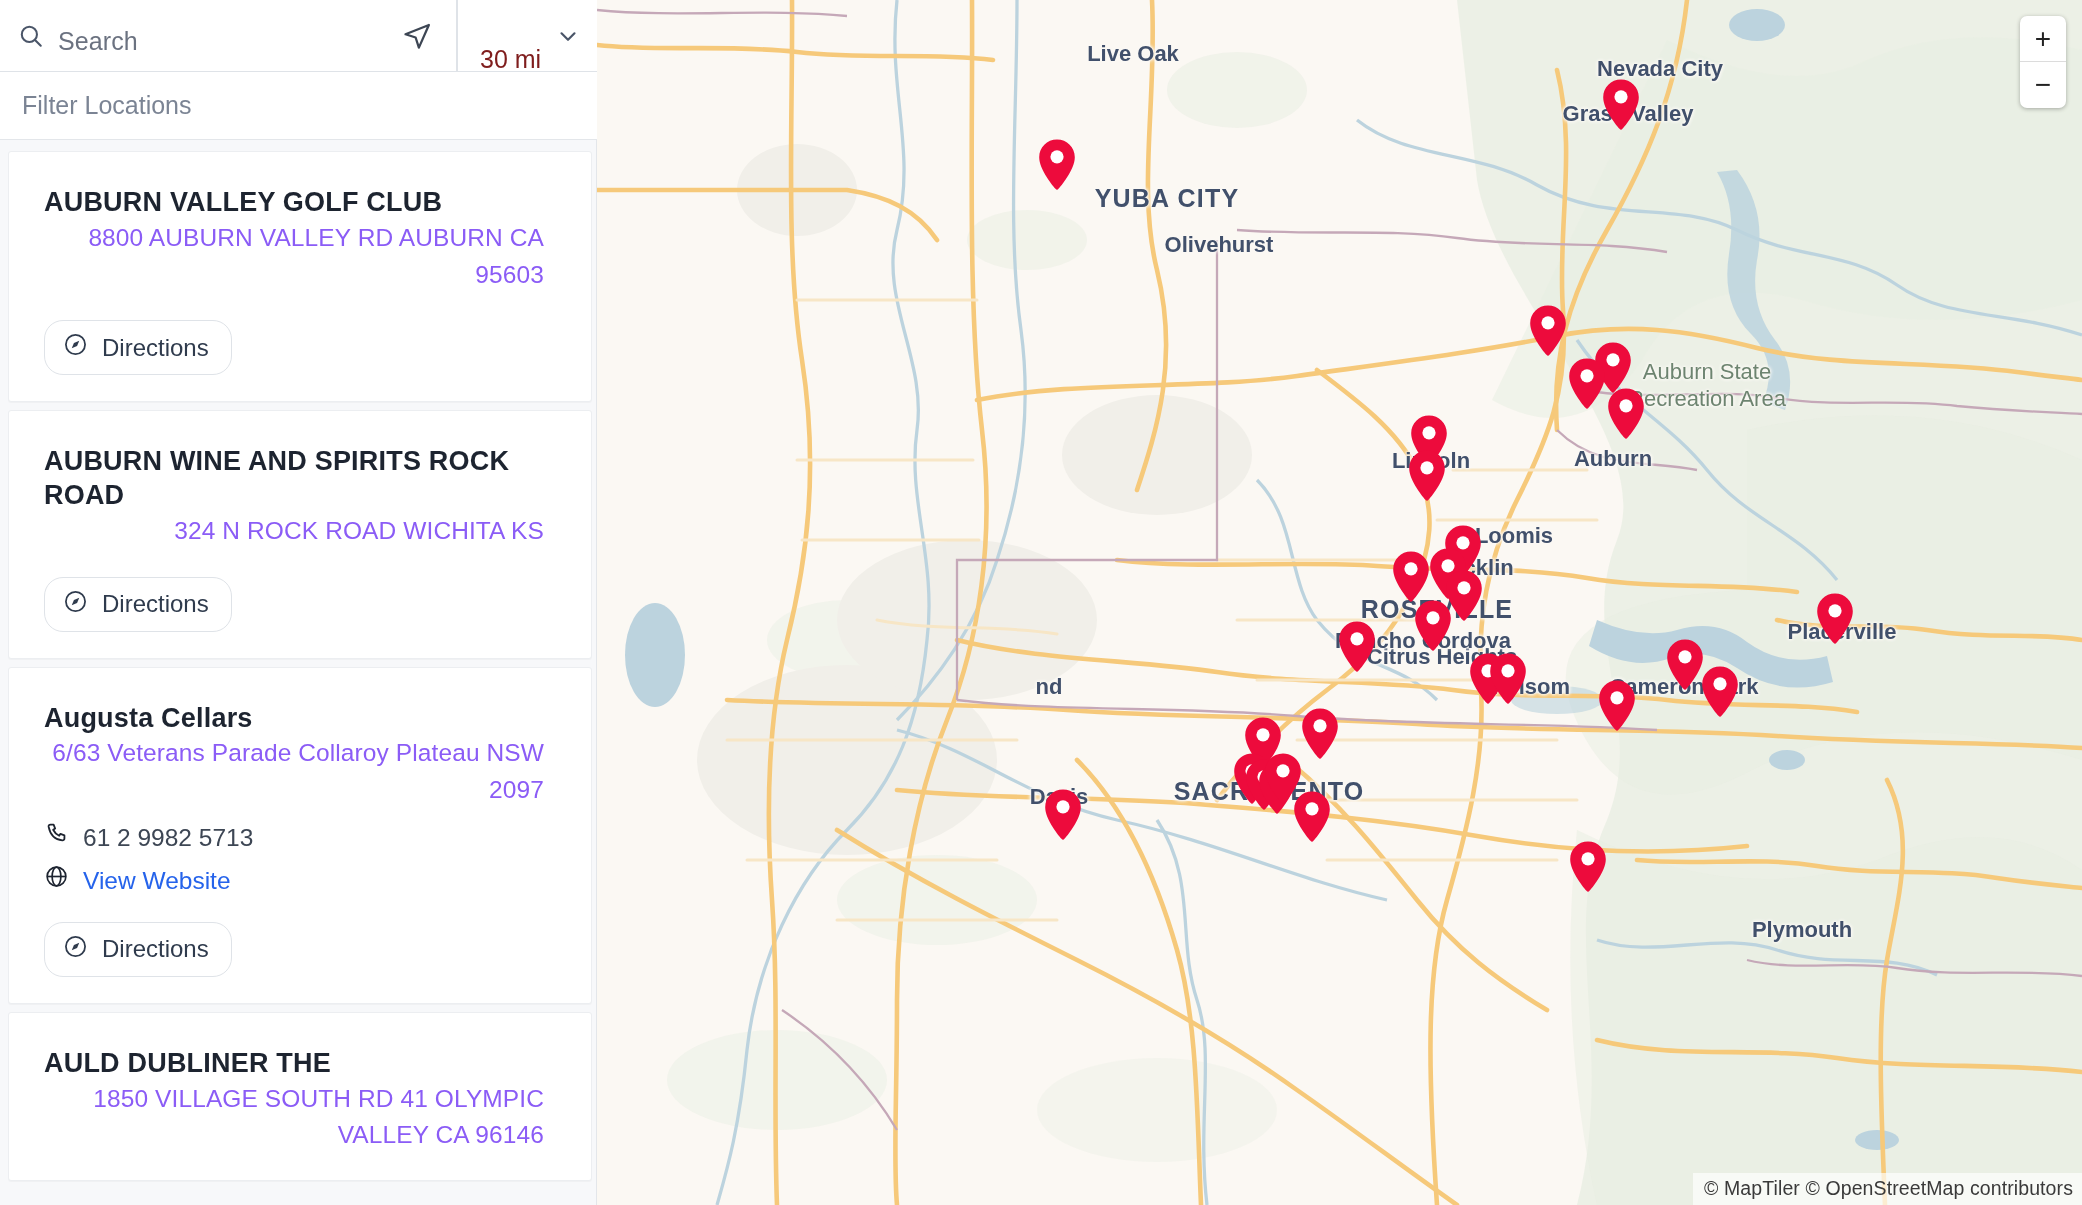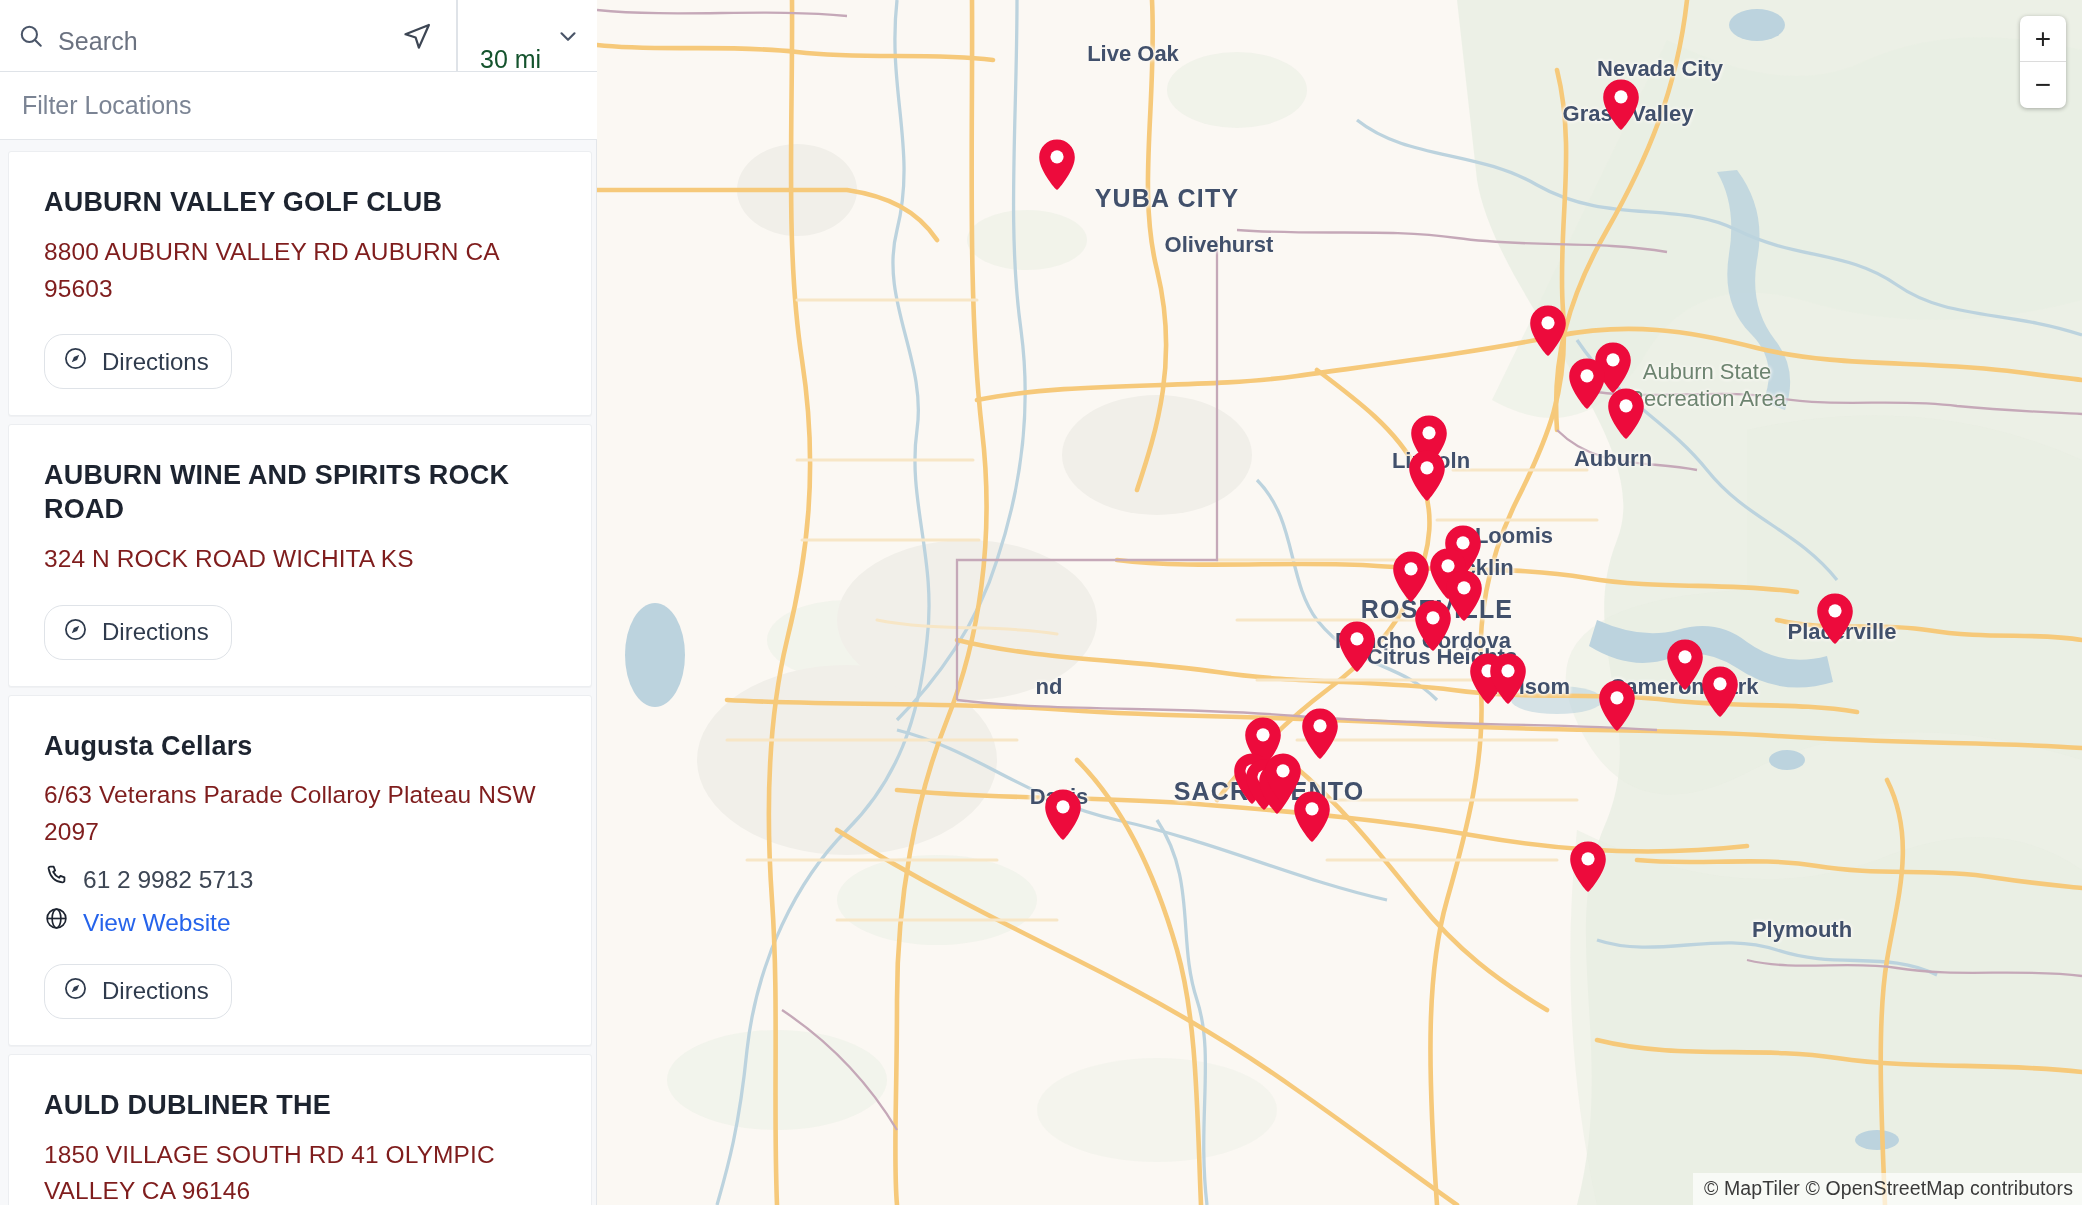--- a/index.html
+++ b/index.html
@@ -30,21 +30,21 @@
     font-family: "Liberation Sans", sans-serif;
     font-size: 25px; color: #4a5568; letter-spacing: .1px; margin-top: 12px;
   }
   .search-input::placeholder { color: #6b7280; }
   .icon-btn { display: flex; align-items: center; justify-content: center; cursor: pointer; }
   .radius-select {
     width: 140px; display: flex; align-items: center; justify-content: space-between;
     border: 1px solid #dfe3e8; border-top: none; border-right: none;
     background: #fff; padding: 0 16px 0 22px; cursor: pointer;
   }
-  .radius-label { font-size: 25px; color: #14532d; margin-top: 48px; }
+  .radius-label { font-size: 25px; color: #7f1d1d; margin-top: 48px; }
 
   .filter-row {
     width: 597px; height: 68px; background: #fff;
     border-bottom: 1px solid #e3e6ea;
     display: flex; align-items: center; padding: 0 22px;
   }
   .filter-input {
     width: 100%; border: none; outline: none; background: transparent;
     font-family: "Liberation Sans", sans-serif;
     font-size: 25px; color: #3b82f6;
@@ -60,22 +60,22 @@
     padding: 34px 0 26px 35px;
     box-shadow: 0 1px 1px rgba(16,24,40,.03);
   }
   .card:first-child { margin-top: 11px; }
   .card-title {
     font-size: 27px; font-weight: 700; color: #1d2430;
     letter-spacing: .2px; line-height: 1.25;
   }
   .card-title.mixed { font-weight: 700; }
   .card-addr {
-    font-size: 24.5px; color: #7f1d1d; line-height: 1.5;
-    margin-top: 14px; max-width: 500px; letter-spacing: .1px;
+    font-size: 24.5px; color: #8b5cf6; line-height: 1.5;
+    margin-top: 0; max-width: 500px; letter-spacing: .1px; text-align: right;
   }
   .card-line {
     display: flex; align-items: flex-end; gap: 14px;
     font-size: 24.5px; color: #3d4654; margin-top: 12px;
   }
   .card-link { color: #2563eb; text-decoration: none; font-size: 24.5px; }
   .dir-btn {
     margin-top: 27px;
     display: inline-flex; align-items: center; gap: 14px;
     border: 1px solid #dfe3e8; border-radius: 19px;

